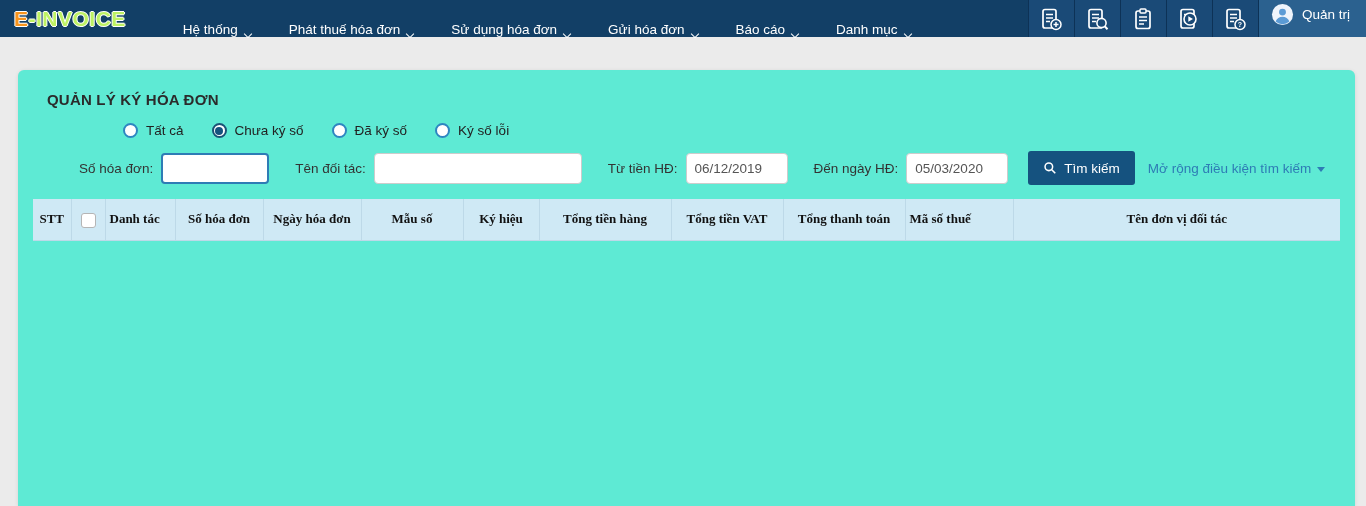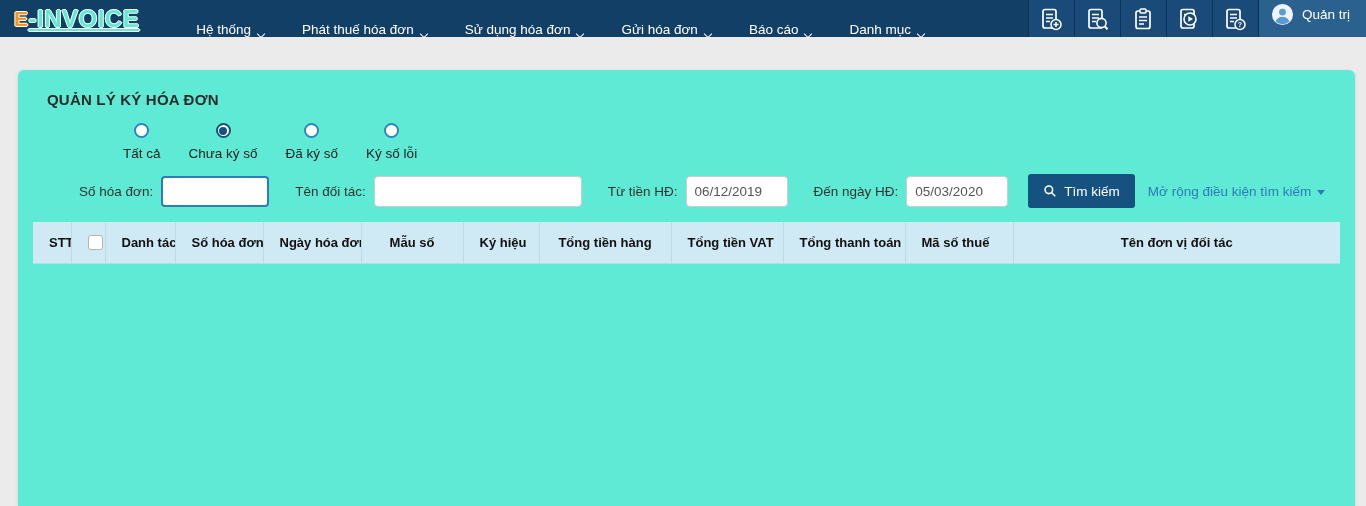--- a/index.html
+++ b/index.html
@@ -16,23 +16,22 @@
     display:flex; align-items:stretch;
   }
   .logo {
     display:flex; align-items:center; padding:0 10px 0 14px; cursor:pointer;
   }
   .logo-e {
     font-size:21px; font-weight:800; letter-spacing:0.5px; color:#f7941d;
     text-shadow:-1px 0 0 #fff,1px 0 0 #fff,0 -1px 0 #fff,0 1px 0 #fff;
   }
   .logo-rest {
-    font-size:24px; font-weight:800; letter-spacing:0.5px; color:#5eead4;
+    font-size:21px; font-weight:800; letter-spacing:0.5px; color:#bef264;
     text-shadow:-1px 0 0 #fff,1px 0 0 #fff,0 -1px 0 #fff,0 1px 0 #fff;
-    text-decoration:underline;
   }
   .nav-menu { display:flex; align-items:stretch; margin-left:28px; }
   .nav-item {
     color:#fff; font-size:13.5px; padding:0 19px; display:flex; align-items:flex-end;
     cursor:pointer; white-space:nowrap;
   }
   .chev {
     width:6px; height:6px; border-right:1.5px solid #fff; border-bottom:1.5px solid #fff;
     transform:rotate(45deg); margin:-3px 0 0 7px; display:inline-block;
   }
@@ -56,21 +55,21 @@
   .page-title {
     padding:21px 0 0 14px; font-size:15px; font-weight:bold; color:#2b2b2b;
     letter-spacing:0.2px;
   }
 
   
   .radio-row {
     margin:15px 0 0 90px; display:flex; align-items:center; gap:28px;
     font-size:13.5px; color:#222;
   }
-  .radio-opt { display:flex; align-items:center; gap:8px; cursor:pointer;flex-direction:column; }
+  .radio-opt { display:flex; align-items:center; gap:8px; cursor:pointer; }
   .radio-circle {
     width:15px; height:15px; border:2px solid #2e86c1; border-radius:50%;
     display:inline-flex; align-items:center; justify-content:center; background:#fff;
   }
   .radio-circle.checked { border-color:#1a5276; }
   .radio-dot { width:8px; height:8px; border-radius:50%; background:#14537e; }
 
   
   .filter-row {
     margin:13px 0 0 46px; display:flex; align-items:center;
@@ -95,21 +94,21 @@
   .caret-down {
     width:0; height:0; border-left:4px solid transparent; border-right:4px solid transparent;
     border-top:5px solid #2e7cb5; display:inline-block; margin-top:2px;
   }
 
   
   table { width:100%; border-collapse:collapse; margin-top:14px; font-size:13px; table-layout:fixed; }
   thead th {
     background:#cfe9f5; color:#111; font-weight:bold; height:41px;
     border-right:1px solid #bdd9e8; border-bottom:1px solid #bdd9e8;
-    padding:0 16px; white-space:nowrap; overflow:hidden;
+    padding:0 4px; white-space:nowrap; overflow:hidden;font-family:Liberation Serif, serif;
   }
   thead th:last-child { border-right:none; }
   .c { text-align:center; } .r { text-align:center; } .l { text-align:left; }
   .checkbox {
     width:15px; height:15px; border:1px solid #b5b5b5; border-radius:3px;
     background:#fff; display:inline-block; vertical-align:middle; cursor:pointer;
   }
 </style>
 </head>
 <body>

